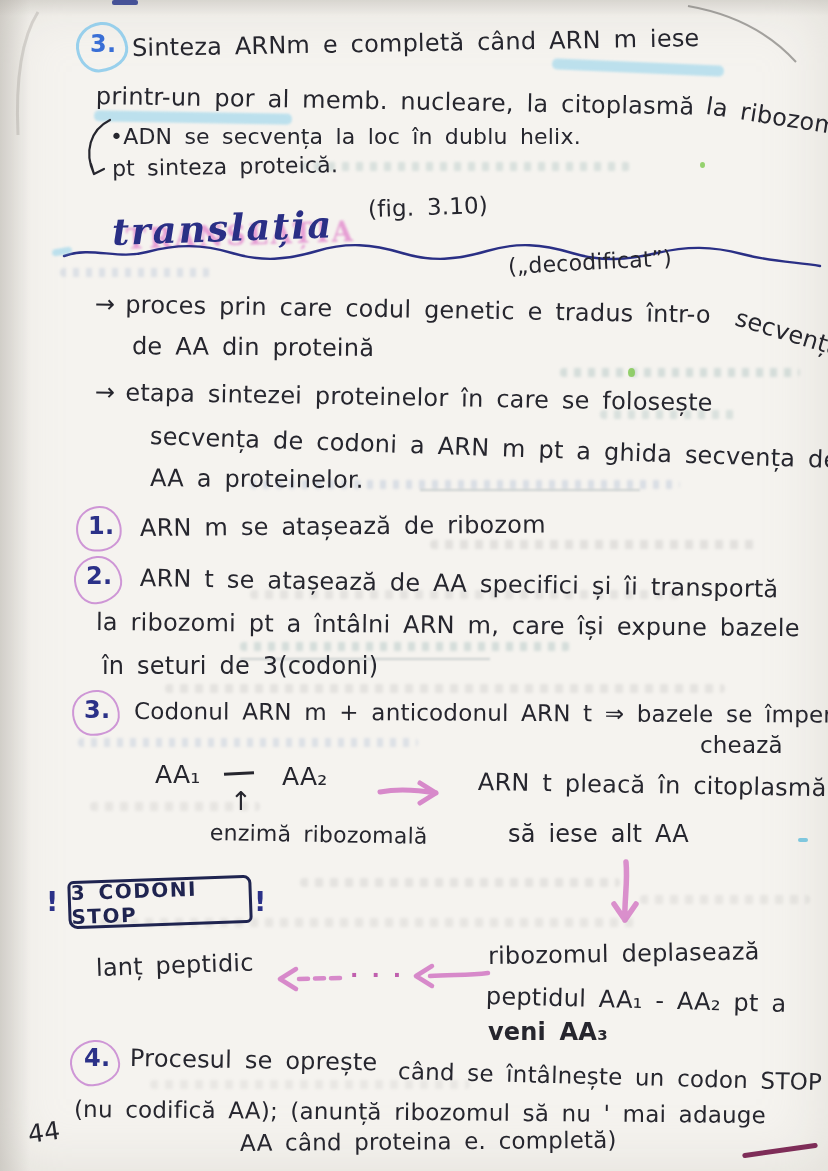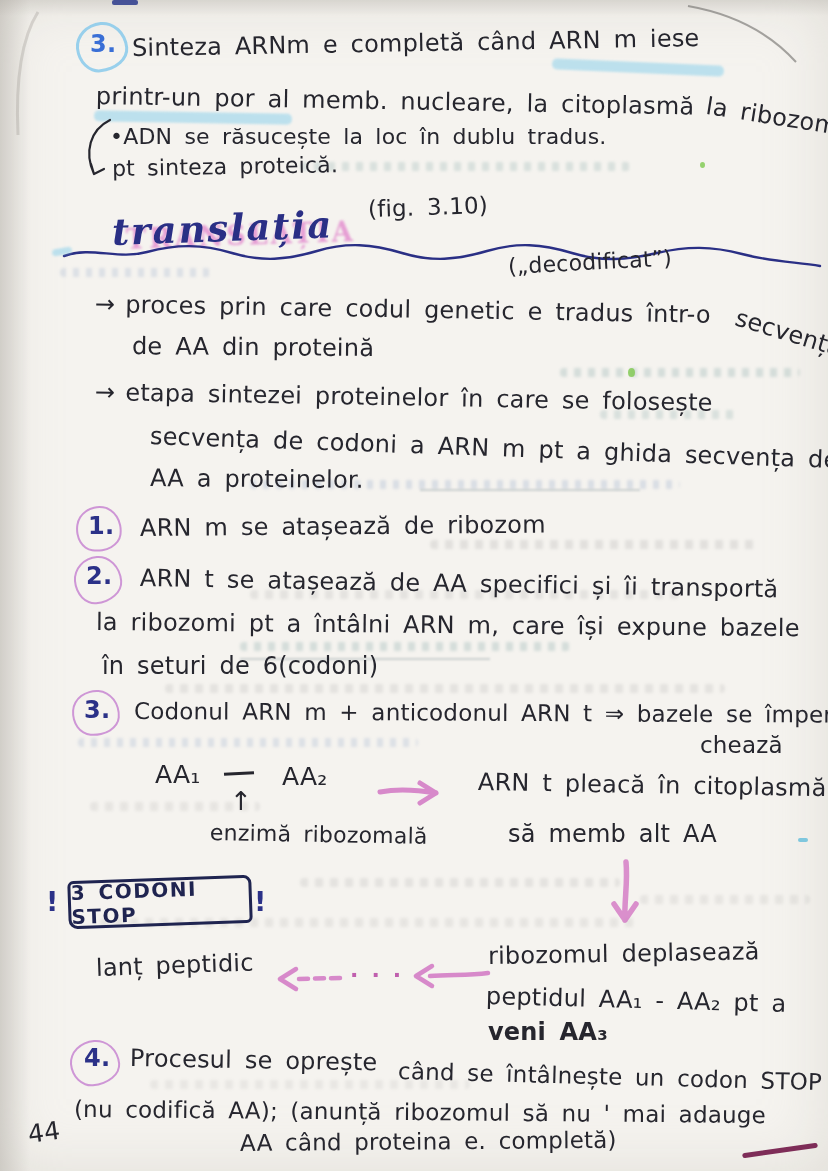--- a/index.html
+++ b/index.html
@@ -90,21 +90,21 @@
   </div>
 
   <div class="marker" style="left:94px; top:112px; width:198px; height:11px; transform:rotate(1deg);"></div>
   <div class="hw" style="left:96px; top:82px; transform:rotate(1deg);">
     <span>printr-un por </span><span>al memb. nucleare, la citoplasmă </span><span style="display:inline-block; transform:rotate(8deg) translateY(9px);">la ribozom.</span>
   </div>
 
   <svg style="left:80px; top:118px;" width="36" height="66">
     <path d="M30,2 C10,12 4,34 14,56 M14,56 l-3,-10 M14,56 l10,-5" stroke="#26262e" stroke-width="2.2" fill="none" stroke-linecap="round"></path>
   </svg>
-  <div class="hw sm" style="left:110px; top:124px;">•ADN se răsucește la loc în dublu tradus.</div>
+  <div class="hw sm" style="left:110px; top:124px;">•ADN se secvența la loc în dublu helix.</div>
   <div class="hw sm" style="left:112px; top:156px; transform:rotate(-1deg);">pt sinteza proteică.</div>
 
   <div class="hw" style="left:368px; top:196px; font-size:23px; transform:rotate(-2deg);">(fig. 3.10)</div>
   <div class="titlepink" style="left:126px; top:224px; font-size:27px; transform:rotate(-2deg);">translația</div>
   <div class="titleword" style="left:112px; top:210px; font-size:37px; transform:rotate(-2deg);">translația</div>
   <svg style="left:62px; top:242px;" width="762" height="30">
     <path d="M2,14 C30,4 55,18 85,10 S140,2 170,11 S225,18 255,9 S310,2 340,11 S395,18 425,9 S480,2 510,11 S565,18 595,11 S650,4 680,12 S735,20 758,24" stroke="#2a2f85" stroke-width="2.4" fill="none" stroke-linecap="round"></path>
   </svg>
   <div class="marker" style="left:52px; top:248px; width:20px; height:7px; transform:rotate(-10deg);"></div>
   <div class="hw" style="left:508px; top:254px; font-size:22px; transform:rotate(-3deg);">(„decodificat”)</div>
@@ -122,37 +122,37 @@
   <div class="hw" style="left:150px; top:464px; transform:rotate(.5deg);">AA a proteinelor.</div>
 
   <div class="circle" style="left:76px; top:506px; width:42px; height:42px; transform:rotate(8deg);"></div>
   <div class="hw navy bold" style="left:88px; top:512px;">1.</div>
   <div class="hw" style="left:140px; top:514px; transform:rotate(-.5deg);">ARN m se atașează de ribozom</div>
 
   <div class="circle" style="left:74px; top:556px; width:44px; height:44px; transform:rotate(-5deg);"></div>
   <div class="hw navy bold" style="left:86px; top:562px;">2.</div>
   <div class="hw" style="left:140px; top:564px; transform:rotate(1deg);">ARN t se atașează de AA specifici și îi transportă</div>
   <div class="hw" style="left:96px; top:608px; transform:rotate(.5deg);">la ribozomi pt a întâlni ARN m, care își expune bazele</div>
-  <div class="hw" style="left:102px; top:652px;">în seturi de 6(codoni)</div>
+  <div class="hw" style="left:102px; top:652px;">în seturi de 3(codoni)</div>
 
   <div class="circle" style="left:72px; top:690px; width:44px; height:42px; transform:rotate(4deg);"></div>
   <div class="hw navy bold" style="left:84px; top:696px;">3.</div>
   <div class="hw" style="left:134px; top:698px; font-size:23px; transform:rotate(.3deg);">Codonul ARN m + anticodonul ARN t ⇒ bazele se împere-</div>
   <div class="hw" style="left:700px; top:732px; font-size:23px;">chează</div>
 
   <div class="hw" style="left:155px; top:760px; font-size:25px;">AA₁</div>
   <div class="inkbar" style="left:224px; top:772px; width:30px; height:3px; transform:rotate(-3deg);"></div>
   <div class="hw" style="left:282px; top:762px; font-size:25px;">AA₂</div>
   <div class="hw" style="left:230px; top:786px; font-size:26px;">↑</div>
   <div class="hw" style="left:210px; top:820px; font-size:22px; transform:rotate(1deg);">enzimă ribozomală</div>
   <svg style="left:376px; top:778px;" width="74" height="30">
     <path d="M4,14 C24,10 42,12 60,15 M60,15 L44,5 M60,15 L44,25" stroke="#d06ec0" stroke-width="5" fill="none" stroke-linecap="round" opacity=".8"></path>
   </svg>
   <div class="hw" style="left:478px; top:768px; transform:rotate(1deg);">ARN t pleacă în citoplasmă</div>
-  <div class="hw" style="left:508px; top:820px;">să memb alt AA</div>
+  <div class="hw" style="left:508px; top:820px;">să iese alt AA</div>
 
   <div class="hw navy bold" style="left:46px; top:886px; font-size:27px;">!</div>
   <div class="stopbox" style="left:68px; top:878px; width:178px; height:42px; transform:rotate(-2deg);">
     <span>3 CODONI STOP</span>
   </div>
   <div class="hw navy bold" style="left:254px; top:886px; font-size:27px;">!</div>
 
   <svg style="left:606px; top:860px;" width="40" height="78">
     <path d="M20,2 C22,22 18,42 19,60 M19,60 L8,44 M19,60 L30,44" stroke="#d06ec0" stroke-width="5.5" fill="none" stroke-linecap="round" opacity=".75"></path>
   </svg>

